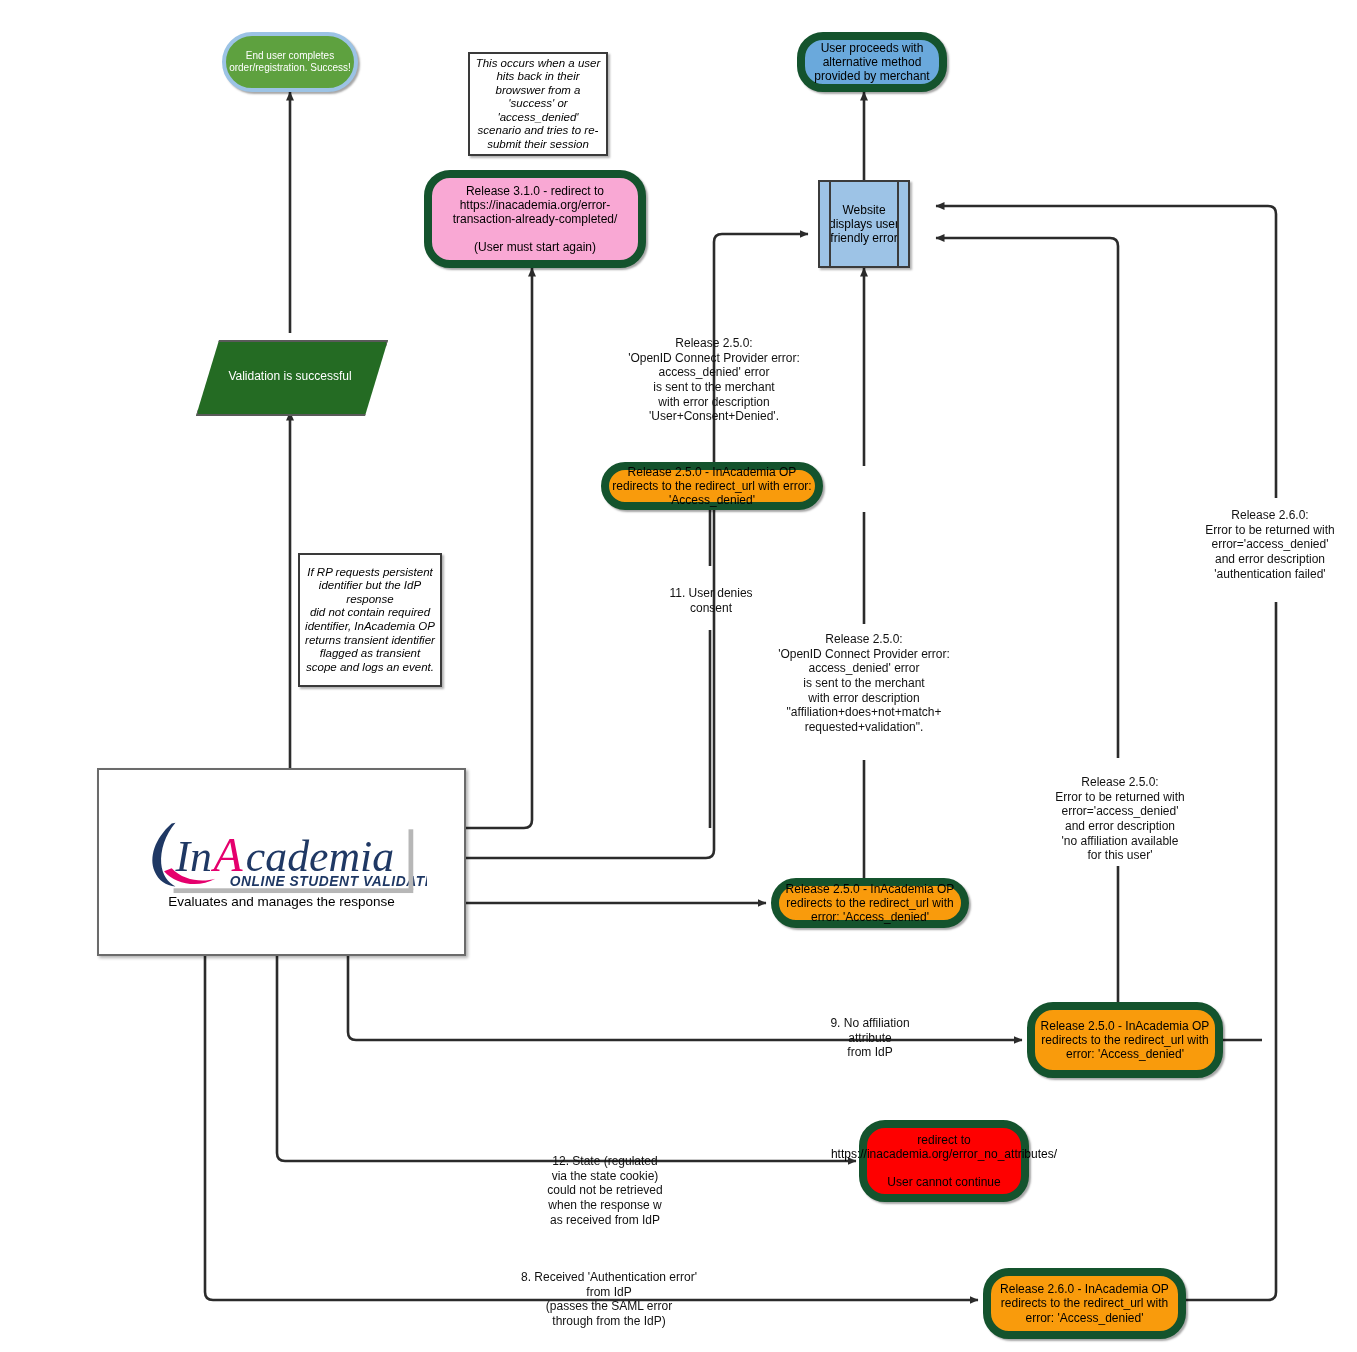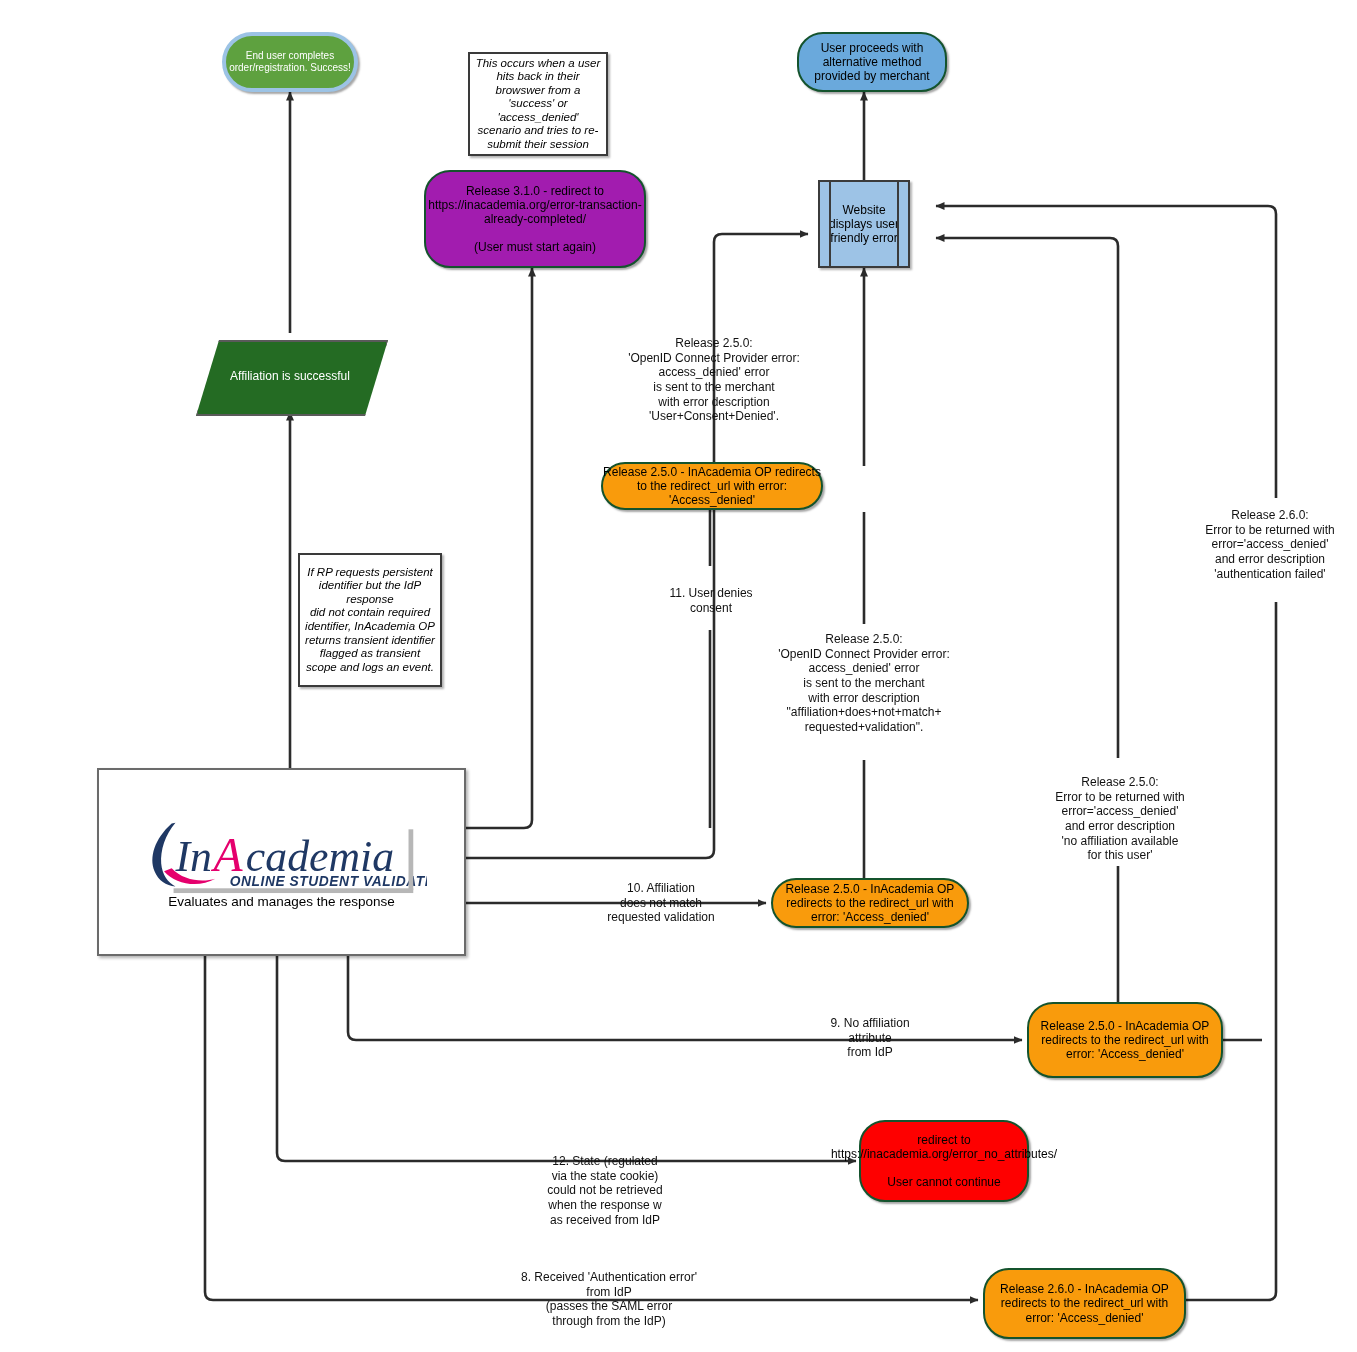--- a/index.html
+++ b/index.html
@@ -11,24 +11,24 @@
     overflow:hidden;
     position:relative;
   }
   #stage{position:absolute;left:0;top:0;width:1357px;height:1352px;}
   svg#wires{position:absolute;left:0;top:0;width:1357px;height:1352px;pointer-events:none;}
 
   .node{position:absolute;box-sizing:border-box;display:flex;align-items:center;
         justify-content:center;text-align:center;color:#000;line-height:1.18;}
 
   
-  .term{border:2px solid #14532d;border-radius:26px;box-shadow:2px 2px 2px rgba(0,0,0,.35);}
+  .term{border:8px solid #14532d;border-radius:26px;box-shadow:2px 2px 2px rgba(0,0,0,.35);}
   .term.green{background:#5ea13f;border:4px solid #9cc3e5;border-radius:30px;}
   .term.blue{background:#6aa9dc;}
-  .term.pink{background:#a21caf;}
+  .term.pink{background:#f9a8d4;}
   .term.orange{background:#f99b0c;}
   .term.red{background:#fe0000;}
 
   
   .note{border:2px solid #3a3a3a;background:#fff;font-style:italic;
         box-shadow:2px 2px 2px rgba(0,0,0,.3);padding:12px 5px;}
 
   
   .para-wrap{position:absolute;}
   .para{position:absolute;left:0;top:0;width:100%;height:100%;
@@ -118,21 +118,21 @@
   </div>
 
   <div class="node predef f12" style="left:818px;top:180px;width:92px;height:88px;position:absolute;">
     <span class="bar l"></span>
     <span class="bar r"></span>
     <span>Website displays user friendly error</span>
   </div>
 
   <div class="para-wrap" style="left:196px;top:340px;width:188px;height:72px;">
     <div class="para"></div>
-    <div class="para-text f12">Affiliation is successful</div>
+    <div class="para-text f12">Validation is successful</div>
   </div>
 
   <div class="node note f115" style="left:298px;top:553px;width:144px;height:134px;white-space:pre-line;">
     <span>If RP requests persistent identifier but  the IdP response
 did not contain required identifier, InAcademia OP returns transient identifier flagged as transient scope and logs an event.</span>
   </div>
 
   <div class="node term orange f12" style="left:601px;top:462px;width:222px;height:48px;">
     <span>Release 2.5.0 - InAcademia OP redirects to  the redirect_url with error: 'Access_denied'</span>
   </div>
@@ -194,23 +194,20 @@
 Error to be returned with error='access_denied'
 and error description
 'authentication failed'</div>
 
   <div class="elabel f12" style="left:1030px;top:775px;width:180px;">Release 2.5.0:
 Error to be returned with error='access_denied'
 and error description
 'no affiliation available
 for this user'</div>
 
-  <div class="elabel f12" style="left:571px;top:881px;width:180px;">10. Affiliation
-does not match
-requested validation</div>
 
   <div class="elabel f12" style="left:780px;top:1016px;width:180px;">9. No affiliation
 attribute
 from IdP</div>
 
   <div class="elabel f12" style="left:515px;top:1154px;width:180px;">12. State (regulated
 via the state cookie)
 could not be retrieved
 when the response w
 as received from IdP</div>

